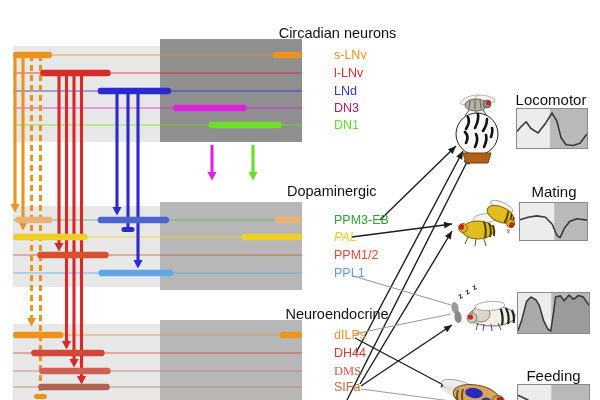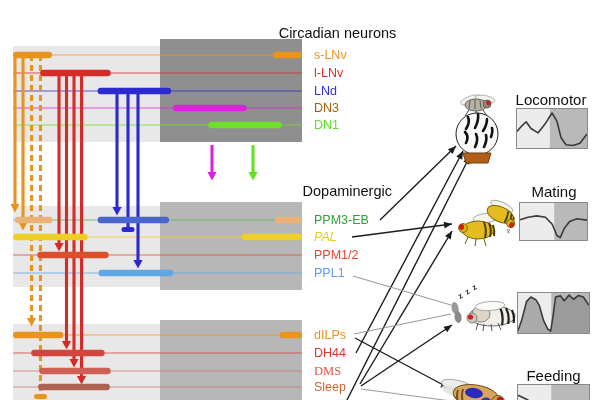--- a/index.html
+++ b/index.html
@@ -1,19 +1,19 @@
 <!DOCTYPE html>
 <html><head>
 <meta charset="utf-8">
 <style>
   html,body{margin:0;padding:0;background:#fff;font-family:"Liberation Sans",sans-serif;}
   #fig{position:relative;width:600px;height:400px;background:#fff;overflow:hidden;margin-top:24px;}
   svg.layer{position:absolute;left:0;top:0;}
   .title{position:absolute;font-size:14.5px;color:#111;white-space:nowrap;}
-  .rowlbl{position:absolute;left:314px;font-size:12.5px;line-height:14px;white-space:nowrap;}
+  .rowlbl{position:absolute;left:334px;font-size:12.5px;line-height:14px;white-space:nowrap;}
   .behlbl{position:absolute;font-size:15px;color:#111;text-align:center;white-space:nowrap;}
   .chart{position:absolute;}
   .zzz{position:absolute;left:457px;top:263px;font-size:8px;font-weight:bold;color:#333;transform:rotate(-32deg);letter-spacing:1px;}
   .fsym{position:absolute;left:505px;top:202px;font-size:9px;color:#222;}
 </style>
 </head>
 <body>
 
 <div id="fig">
 
@@ -154,35 +154,36 @@
       <ellipse cx="38" cy="41" rx="9" ry="5" transform="rotate(10 38 41)" fill="#2a2ab8"></ellipse>
       <ellipse cx="50" cy="49" rx="5" ry="3.5" fill="#2a2ab8" opacity="0.9"></ellipse>
       <circle cx="62" cy="50" r="6.5" fill="#cf9b4d" stroke="#70501e" stroke-width="1"></circle>
       <ellipse cx="64" cy="49" rx="3.2" ry="3.8" fill="#cc1a1a" stroke="#701010" stroke-width="0.6"></ellipse>
       <path d="M64,56 l2,5" stroke="#333" stroke-width="1.6"></path>
       <path d="M48,54 l-2,9 M54,56 l0,8 M44,53 l-6,10 M58,56 l3,7" stroke="#4a3a18" stroke-width="1.2"></path>
     </g>
   </svg>
 
   <div class="title" style="left:235px;top:1px;width:205px;text-align:center">Circadian neurons</div>
-  <div class="title" style="left:287px;top:159px;width:105px;text-align:right">Dopaminergic</div>
+  <div class="title" style="left:287px;top:159px;width:105px;text-align:left">Dopaminergic</div>
+  <div class="title" style="left:281px;top:282px;width:112px;text-align:center">Neuroendocrine</div>
 
   <div class="rowlbl" style="top: 24px; color: rgb(232, 148, 31);">s-LNv</div>
   <div class="rowlbl" style="top: 42px; color: rgb(224, 48, 40);">l-LNv</div>
   <div class="rowlbl" style="top: 60px; color: rgb(50, 50, 232);">LNd</div>
-  <div class="rowlbl" style="top: 77px; color: #a16207;">DN3</div>
+  <div class="rowlbl" style="top: 77px; color: #be185d;">DN3</div>
   <div class="rowlbl" style="top: 94px; color: rgb(95, 224, 34);">DN1</div>
   <div class="rowlbl" style="top: 189px; color: rgb(47, 163, 47);">PPM3-EB</div>
   <div class="rowlbl" style="top: 206px; color: rgb(232, 204, 31); font-style: italic;">PAL</div>
   <div class="rowlbl" style="top: 224px; color: rgb(232, 69, 52);">PPM1/2</div>
   <div class="rowlbl" style="top: 242px; color: rgb(91, 155, 232);">PPL1</div>
   <div class="rowlbl" style="top: 304px; color: rgb(232, 148, 31);">dILPs</div>
   <div class="rowlbl" style="top: 322px; color: rgb(224, 54, 43);">DH44</div>
   <div class="rowlbl" style="top: 340px; color: rgb(224, 86, 72); font-family: Liberation Serif, serif;">DMS</div>
-  <div class="rowlbl" style="top: 356px; color: rgb(201, 102, 46);">Sleep</div>
+  <div class="rowlbl" style="top: 356px; color: rgb(201, 102, 46);">SIFa</div>
   <div class="rowlbl" style="top: 374px; color: rgb(58, 82, 160);">LK</div>
 
   <div class="behlbl" style="left:519px;top:159px;width:70px">Mating</div>
   <div class="behlbl" style="left:512px;top:67px;width:78px">Locomotor</div>
   <div class="behlbl" style="left:517px;top:343px;width:73px">Feeding</div>
 
   <svg class="chart" style="left:516px;top:84px" width="72" height="41">
       <rect x="0" y="0" width="72" height="41" fill="#ececec"></rect>
       <rect x="33.839999999999996" y="0" width="38.160000000000004" height="41" fill="#b9b9b9"></rect>
       <polyline points="1.0,23.5 5.2,18.6 10.1,13.8 15.0,20.5 22.0,24.9 29.0,16.1 36.0,5.0 40.9,13.1 45.1,29.8 50.0,36.8 57.0,37.5 64.0,35.3 71.0,26.1" fill="none" stroke="#3a3a3a" stroke-width="1.6" stroke-linejoin="round"></polyline>

